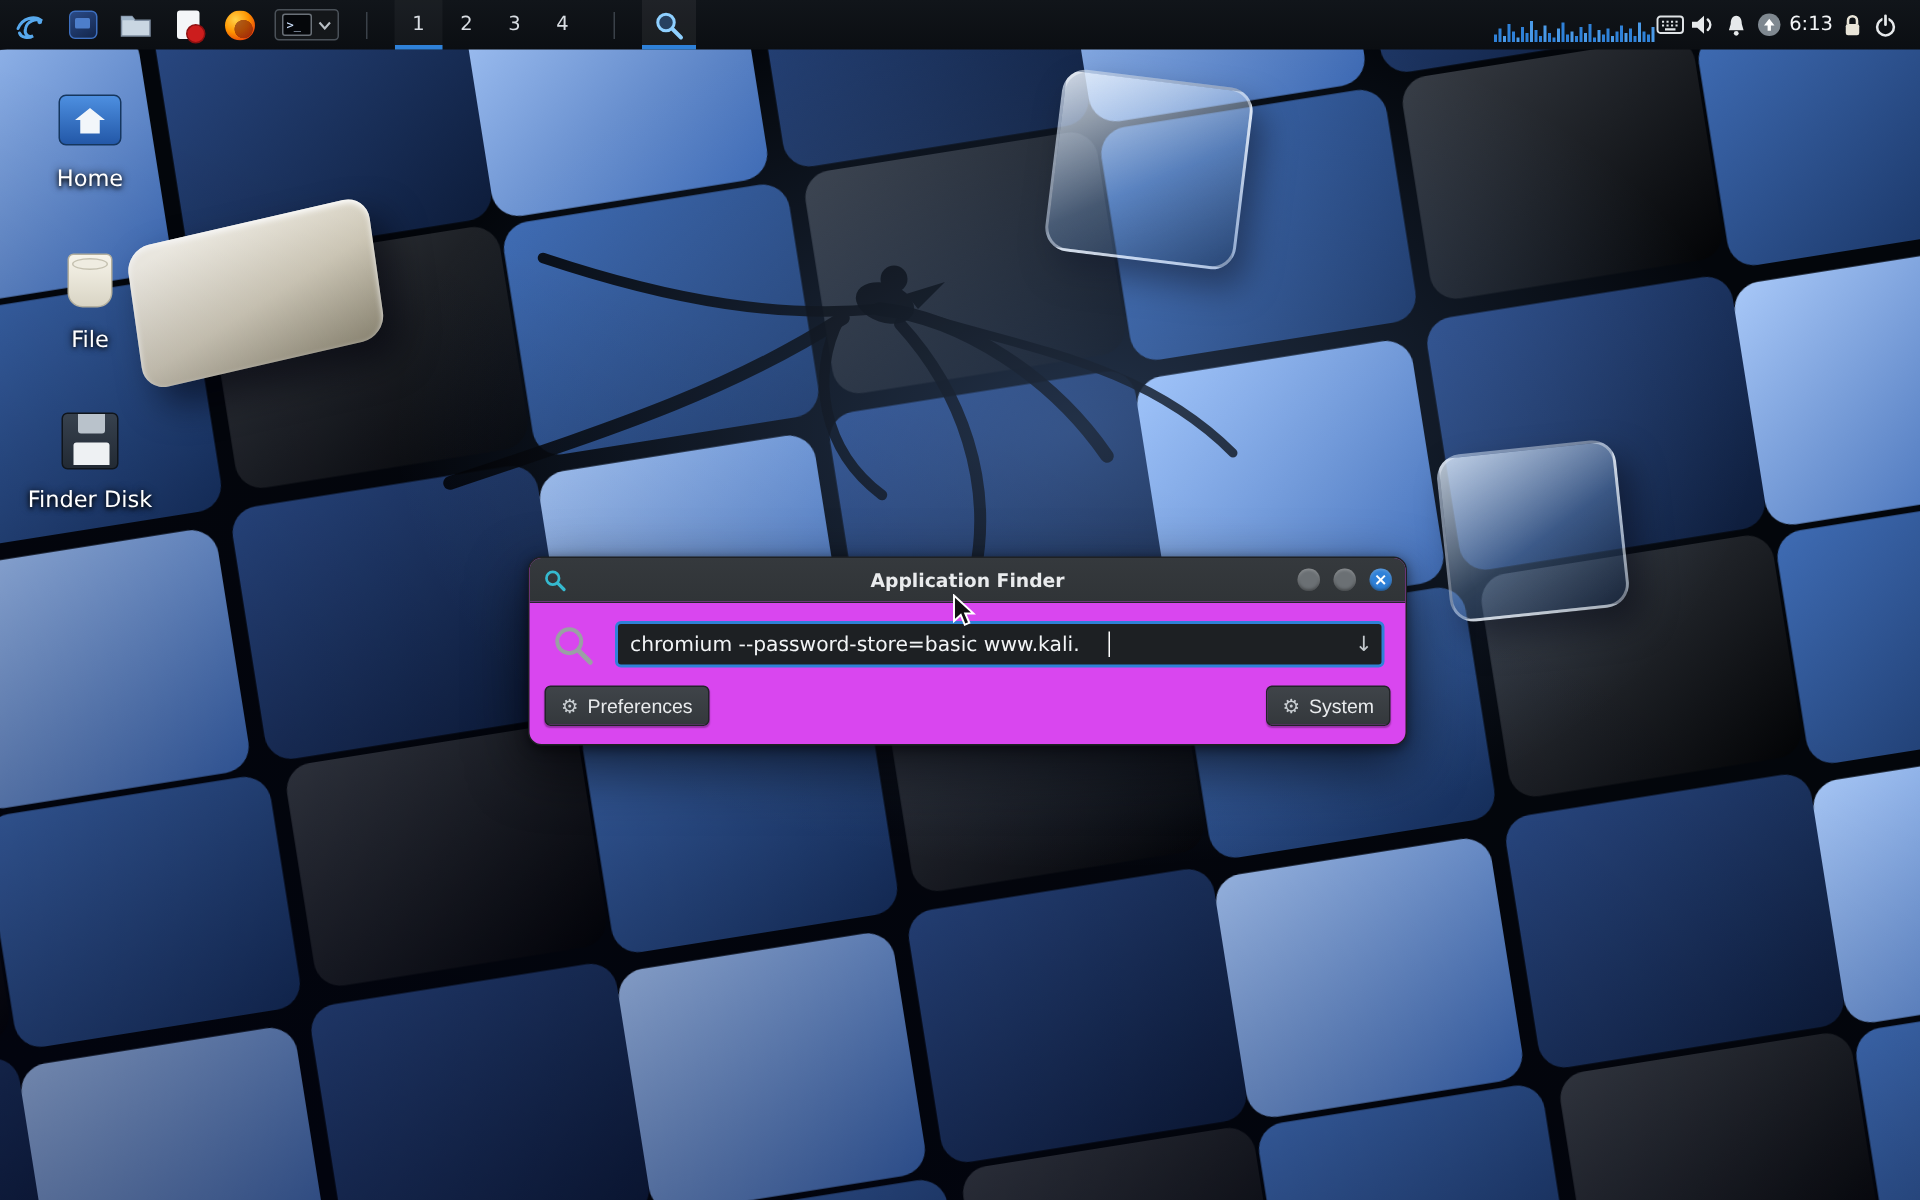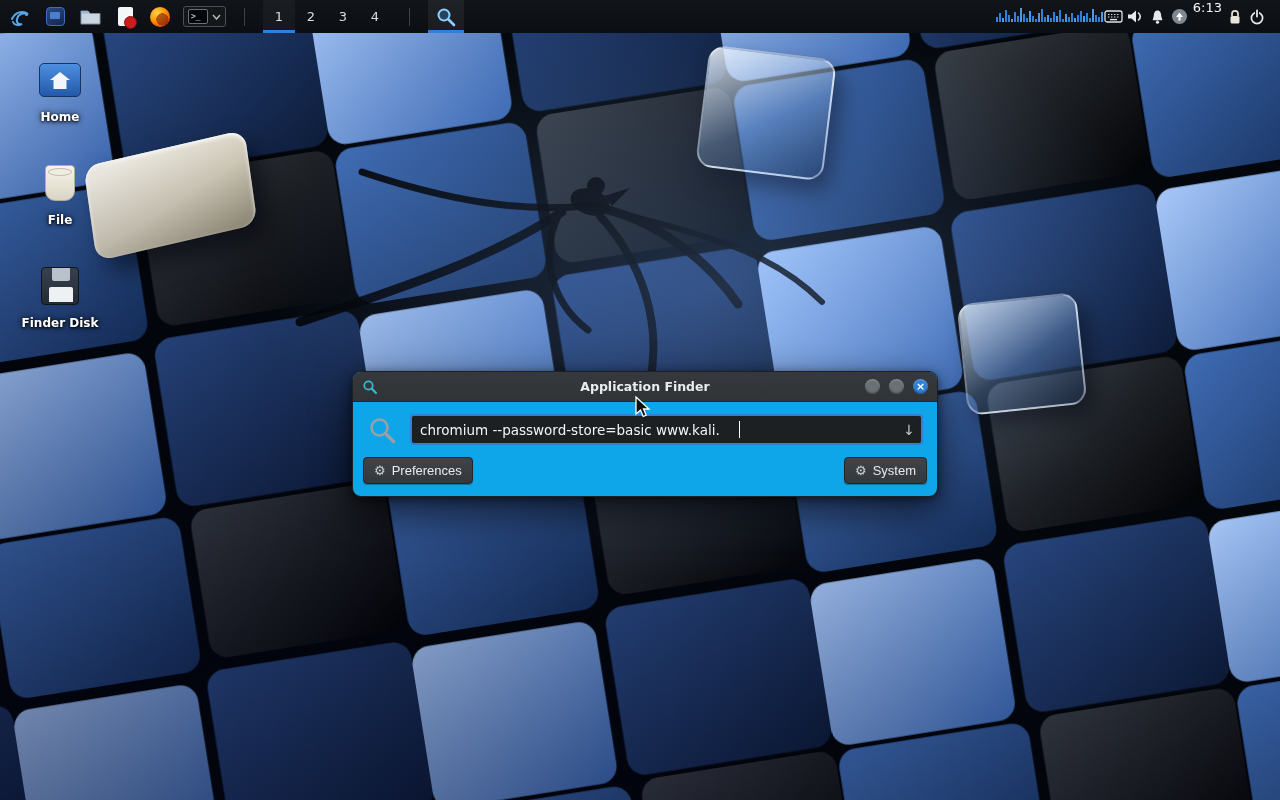--- a/index.html
+++ b/index.html
@@ -46,34 +46,34 @@
     border-radius:3px; padding:2px 4px; cursor:pointer; }
   .term-box { width:20px; height:15px; background:#05070a; border:1px solid #6a7178; border-radius:2px;
     color:#cfe3ff; font-size:8px; line-height:13px; padding-left:2px; font-family:"DejaVu Sans Mono",monospace; }
   .p-divider { width:1px; height:18px; background:#3a4149; margin:0 7px; }
   .ws { display:flex; height:33px; }
   .ws span { width:32px; height:33px; display:flex; align-items:center; justify-content:center;
     font-size:13px; color:#d8dde2; cursor:pointer; }
   .ws span.active { box-shadow:inset 0 -3px 0 #2f81d8; background:rgba(255,255,255,.04); }
   .task-appfinder { width:36px; height:33px; display:flex; align-items:center; justify-content:center;
     box-shadow:inset 0 -3px 0 #2f81d8; background:rgba(255,255,255,.06); cursor:pointer; }
-  .p-right { margin-left:auto; display:flex; padding-right:12px; height:100%; }
+  .p-right { margin-left:auto; display:flex; align-items:center; padding-right:12px; height:100%; }
   .spectrum { display:flex; align-items:flex-end; gap:1px; height:22px; cursor:pointer; }
   .spectrum i { display:block; width:2px; background:#2f81d8; }
   .spectrum i:nth-child(3n) { background:#4a9ae8; }
   .clock { font-size:13px; color:#f2f4f6; cursor:pointer; padding:0 2px; }
   .tray { display:flex; align-items:center; justify-content:center; width:22px; height:33px; cursor:pointer; }
 
   
   #dicons { position:absolute; left:10px; top:56px; width:100px; display:flex; flex-direction:column;
     gap:35px; z-index:10; }
   .dicon { display:flex; flex-direction:column; align-items:center; gap:6px; cursor:pointer; }
   .dicon .glyph { width:48px; height:48px; display:flex; align-items:center; justify-content:center; }
-  .dicon .lbl { font-size:12px; color:#fff; text-shadow:0 1px 3px #000, 0 0 6px rgba(0,0,0,.9);
-    white-space:nowrap;font-weight:bold; }
+  .dicon .lbl { font-size:15px; color:#fff; text-shadow:0 1px 3px #000, 0 0 6px rgba(0,0,0,.9);
+    white-space:nowrap; }
   .home-glyph { width:42px; height:34px; border-radius:5px; background:linear-gradient(#4d8fe0,#2358a8);
     border:1px solid #15365e; position:relative; display:flex; align-items:center; justify-content:center; }
   .fs-glyph { width:38px; height:38px; border-radius:6px; background:linear-gradient(#fafbfc,#d4d9de);
     border:1px solid #9aa2a8; display:flex; align-items:center; justify-content:center; }
   .fs-glyph .platter { width:22px; height:22px; border-radius:50%; background:#16181b;
     border:2px solid #3a3f44; position:relative; }
   .fs-glyph .platter::after { content:""; position:absolute; left:8px; top:8px; width:5px; height:5px;
     border-radius:50%; background:#cfd4d8; }
   .trash-glyph { width:30px; height:36px; background:linear-gradient(#f7f4ea,#d9d5c5);
     border:1px solid #b3af9e; border-radius:4px 4px 10px 10px; position:relative; }
@@ -83,21 +83,21 @@
     box-shadow:inset 0 2px 5px rgba(255,255,255,.35), inset 0 -3px 6px rgba(0,0,0,.3); }
   .floppy-glyph { width:38px; height:38px; background:linear-gradient(#37414e,#222a34); border-radius:4px;
     border:1px solid #10151b; position:relative; }
   .floppy-glyph::before { content:""; position:absolute; left:10px; top:0; width:18px; height:13px;
     background:#b9c2cb; border-radius:0 0 2px 2px; }
   .floppy-glyph::after { content:""; position:absolute; left:7px; bottom:2px; width:24px; height:15px;
     background:#eef1f3; border-radius:2px 2px 0 0; }
 
   
   #appfinder { position:absolute; left:352px; top:371px; width:586px; z-index:40;
-    background:#0ea5e9; border:1px solid #1e2124; border-radius:9px;
+    background:#d946ef; border:1px solid #1e2124; border-radius:9px;
     box-shadow:0 14px 38px rgba(0,0,5,.65), 0 2px 8px rgba(0,0,0,.5); }
   .af-titlebar { height:30px; display:flex; align-items:center; padding:0 9px;
     background:linear-gradient(#35393d,#303437); border-bottom:1px solid #26292c;
     border-radius:8px 8px 0 0; position:relative; }
   .af-title { position:absolute; left:0; right:0; text-align:center; font-size:12.5px; font-weight:bold;
     color:#e9ebed; pointer-events:none; }
   .af-winbtns { margin-left:auto; display:flex; gap:9px; z-index:2; }
   .wbtn { width:15px; height:15px; border-radius:50%; background:#6b7074; cursor:pointer;
     box-shadow:inset 0 1px 2px rgba(255,255,255,.25), inset 0 -1px 2px rgba(0,0,0,.4); }
   .wbtn.close { background:#2f81d8; color:#fff; font-size:11px; font-weight:bold; line-height:15px;

